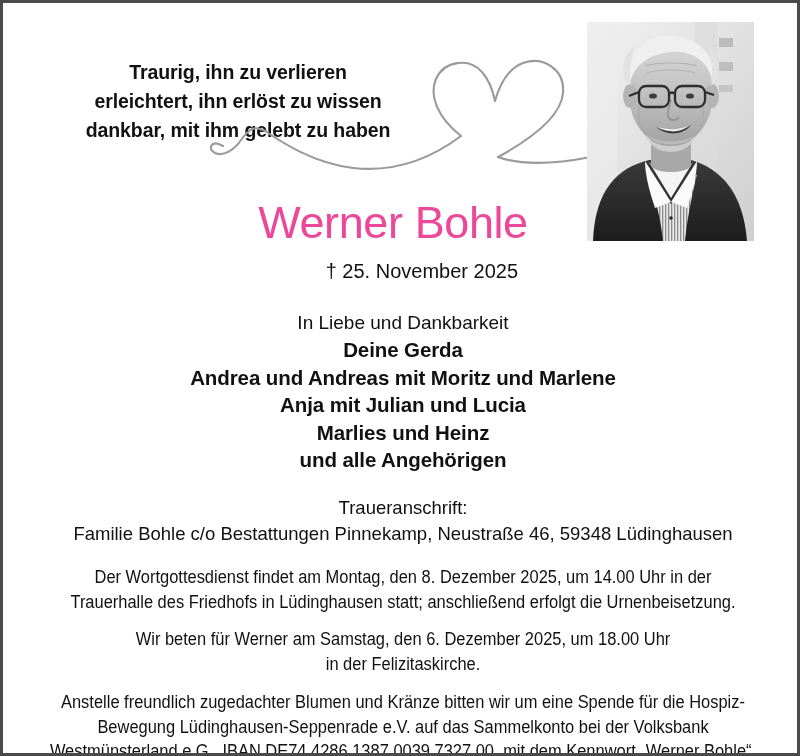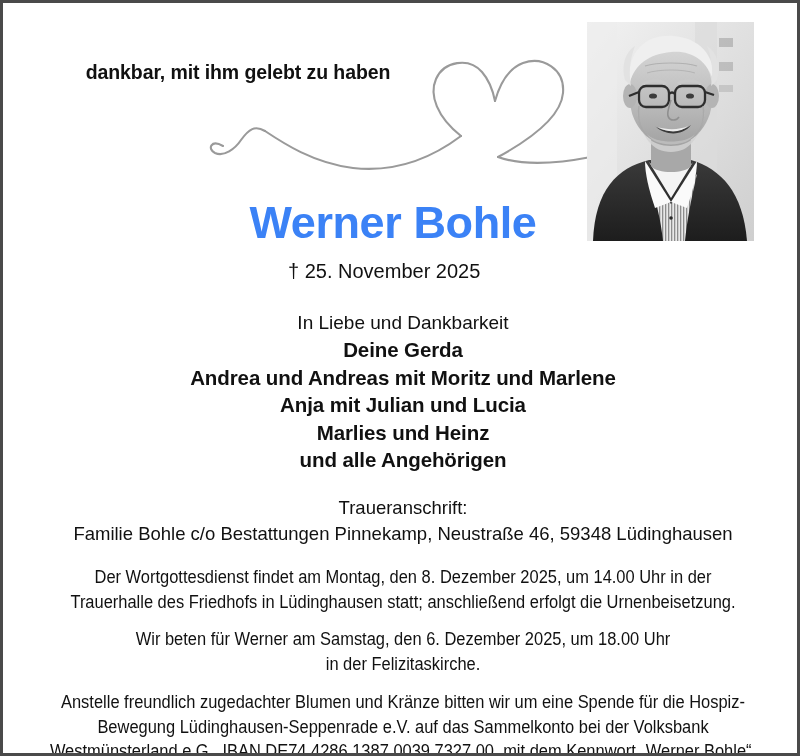--- a/index.html
+++ b/index.html
@@ -71,40 +71,40 @@
     position: absolute;
     left: 0;
     top: 194px;
     width: 800px;
     text-align: center;
     pointer-events: none;
   }
   .deceased-name {
     display: inline-block;
     font-size: 45px;
-    font-weight: bold;
+    font-weight: normal;
     letter-spacing: -0.4px;
     line-height: 52px;
-    color: #3b82f6;
+    color: #ec4899;
     transform: translateX(-10px);
   }
 
   .dates-row {
     position: absolute;
     left: 0;
     top: 255px;
     width: 800px;
     display: flex;
     justify-content: center;
     font-size: 20px;
     line-height: 26px;
     color: #111111;
   }
   .date-birth { width: 230px; text-align: left; padding-left: 20px; box-sizing: border-box;}
-  .date-death { width: 230px; text-align: left; }
+  .date-death { width: 230px; text-align: right; }
 
   
   .family-block {
     position: absolute;
     left: 0;
     top: 306px;
     width: 800px;
     text-align: center;
   }
   .family-intro {
@@ -155,20 +155,22 @@
   .para-donation { line-height: 24.5px; }
 </style>
 </head>
 <body>
 
 <div id="obituary-card">
 
   <div class="top-area">
 
     <div class="motto">
+      <div class="motto-line">Traurig, ihn zu verlieren</div>
+      <div class="motto-line">erleichtert, ihn erlöst zu wissen</div>
       <div class="motto-line">dankbar, mit ihm gelebt zu haben</div>
     </div>
 
     <div class="heart-art">
       <svg viewBox="0 0 400 150" xmlns="http://www.w3.org/2000/svg" aria-hidden="true">
         <g fill="none" stroke="#9a9a9a" stroke-width="2.1" stroke-linecap="round" stroke-linejoin="round">
 
           <path d="M30,107 C18,100 14,110 22,114 C31,118 42,110 48,101 C56,90 62,86 72,92"></path>
 
           <path d="M72,92 C90,104 120,124 160,129 C205,134 240,118 268,97"></path>

